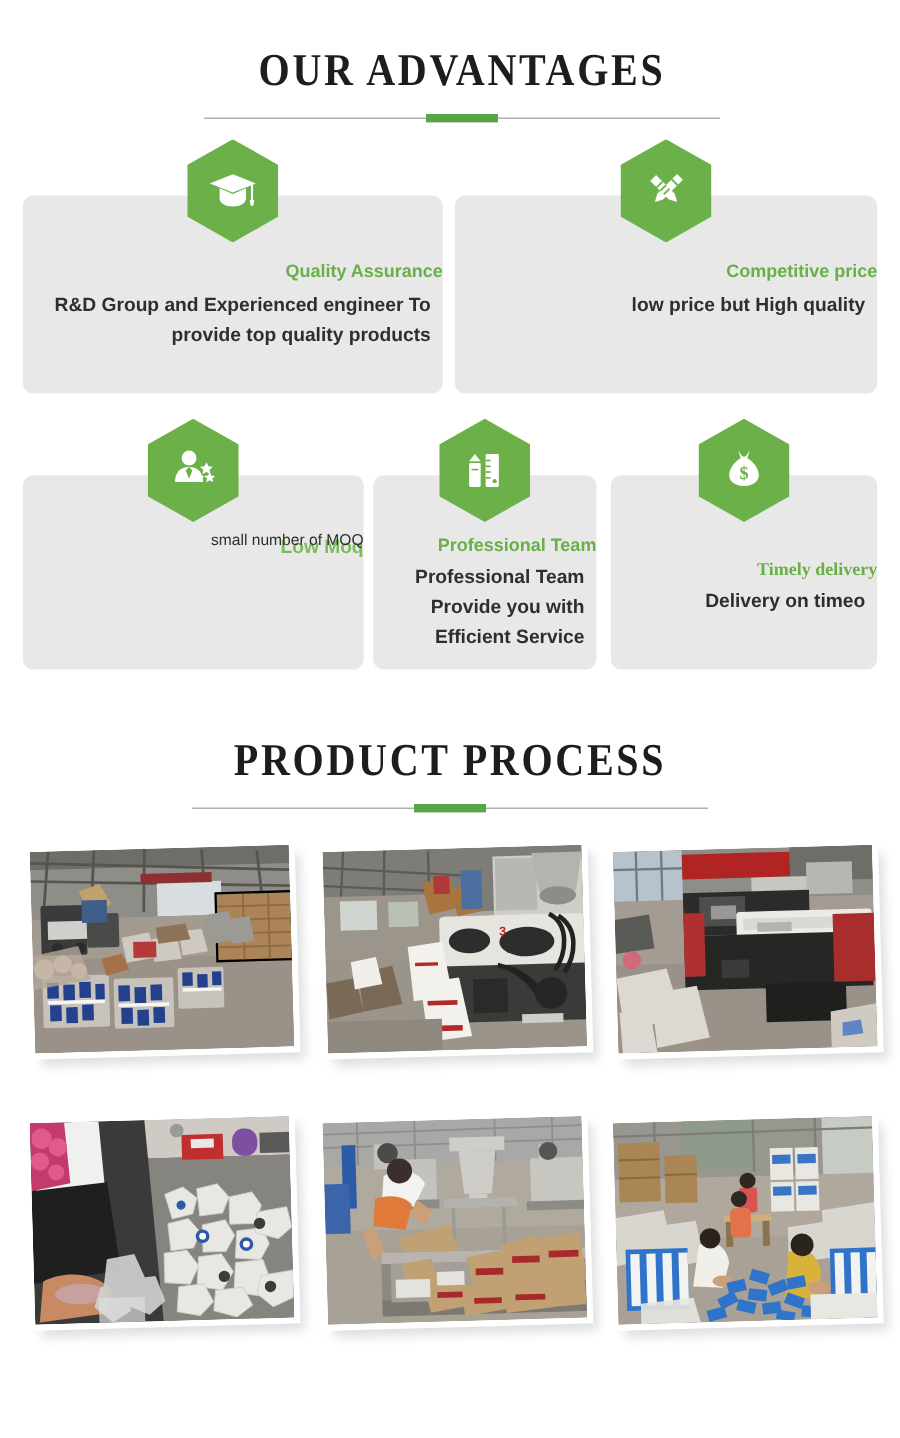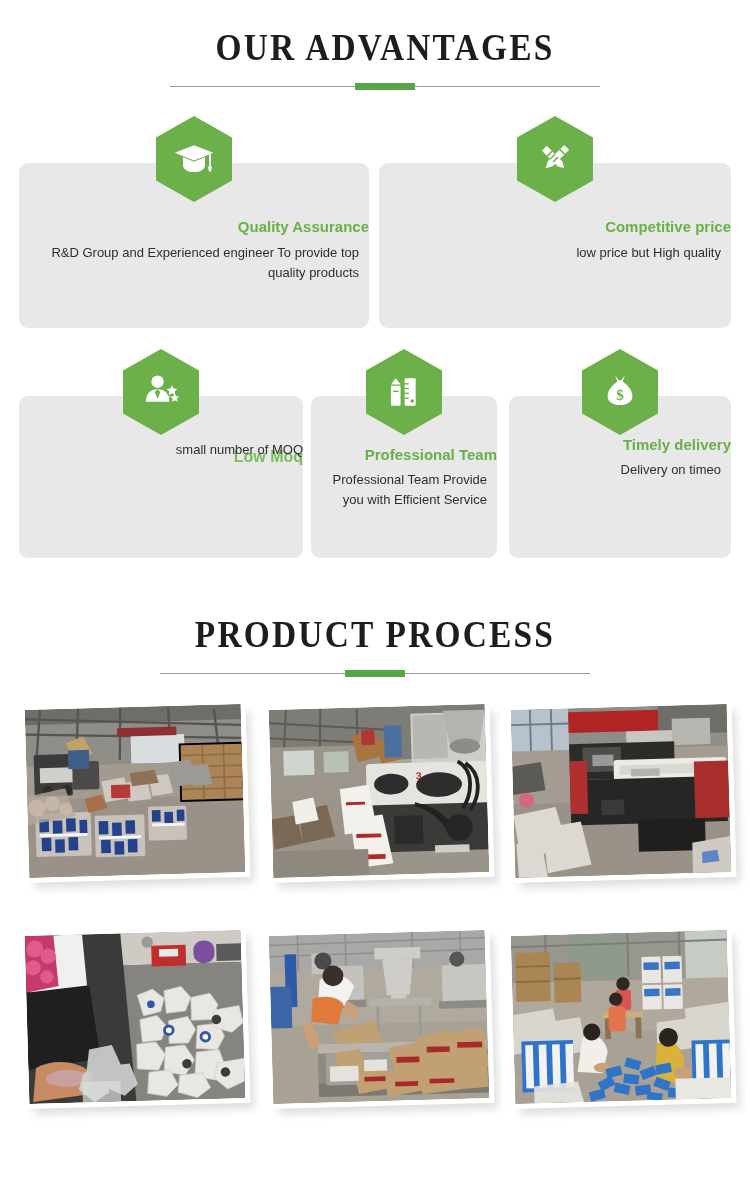--- a/index.html
+++ b/index.html
@@ -68,39 +68,40 @@
   }
   .hexagon svg { width: 44px; height: 44px; display: block; }
   .adv-title {
     color: #68b047;
     font-size: 15px;
     font-weight: 700;
     line-height: 1.2;
   }
   .adv-desc {
     color: #2e2e2e;
-    font-size: 13px;
+    font-size: 16px;
     line-height: 1.55;
     padding: 0 10px;
+    font-weight: bold;
   }
 
   
   #card-quality  { left: 19px;  top: 163px; width: 350px; height: 165px; }
   #card-price    { left: 379px; top: 163px; width: 352px; height: 165px; }
   #card-moq      { left: 19px;  top: 396px; width: 284px; height: 162px; }
   #card-team     { left: 311px; top: 396px; width: 186px; height: 162px; }
   #card-delivery { left: 509px; top: 396px; width: 222px; height: 162px; }
 
   #card-quality  .adv-title { margin-top: 55px; }
   #card-quality  .adv-desc  { margin-top: 7px; }
   #card-price    .adv-title { margin-top: 55px; }
   #card-price    .adv-desc  { margin-top: 7px; padding-left: 42px; }
   #card-team     .adv-title { margin-top: 50px; }
   #card-team     .adv-desc  { margin-top: 6px; }
-  #card-delivery .adv-title { margin-top: 40px; }
+  #card-delivery .adv-title { margin-top: 70px; font-family: Liberation Serif, serif; }
   #card-delivery .adv-desc  { margin-top: 6px; }
 
   
   .moq-stack { position: relative; height: 100%; }
   .moq-desc {
     position: absolute;
     left: 0; right: 0;
     top: 44px;
     color: #2e2e2e;
     font-size: 13px;
@@ -130,21 +131,21 @@
   .photo-inner { width: 100%; height: 100%; overflow: hidden; position: relative; }
   .photo-inner svg { display: block; width: 100%; height: 100%; }
 
   #photo-1 { left: 22px;  top: 12px;  transform: rotate(-1.6deg); }
   #photo-2 { left: 266px; top: 12px;  transform: rotate(-1.6deg); }
   #photo-3 { left: 508px; top: 12px;  transform: rotate(-1.6deg); }
   #photo-4 { left: 22px;  top: 238px; transform: rotate(-1.6deg); }
   #photo-5 { left: 266px; top: 238px; transform: rotate(-1.6deg); }
   #photo-6 { left: 508px; top: 238px; transform: rotate(-1.6deg); }
 
-  #heading-advantages { position: absolute; left: 0; top: 28px; padding-left: 20px; }
+  #heading-advantages { position: absolute; left: 0; top: 40px; padding-left: 20px; }
   #heading-process    { position: absolute; left: 0; top: 615px; }
 </style>
 </head>
 <body>
 
 <div class="section-heading" id="heading-advantages">
   <div class="section-title">OUR ADVANTAGES</div>
   <div class="divider">
     <div class="divider-line"></div>
     <div class="divider-bar"></div>

